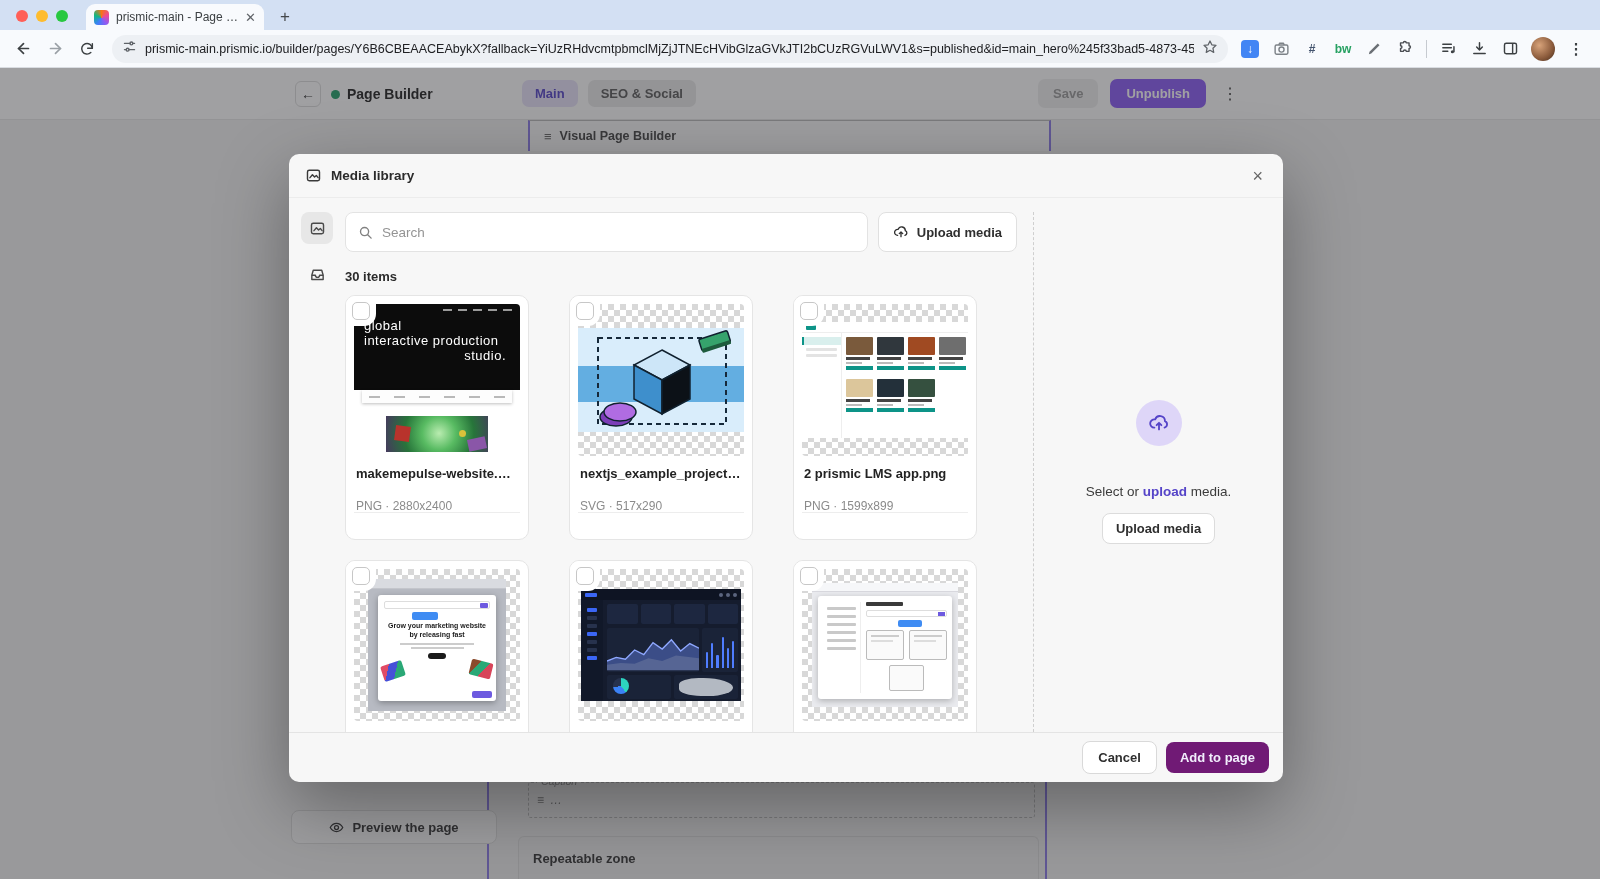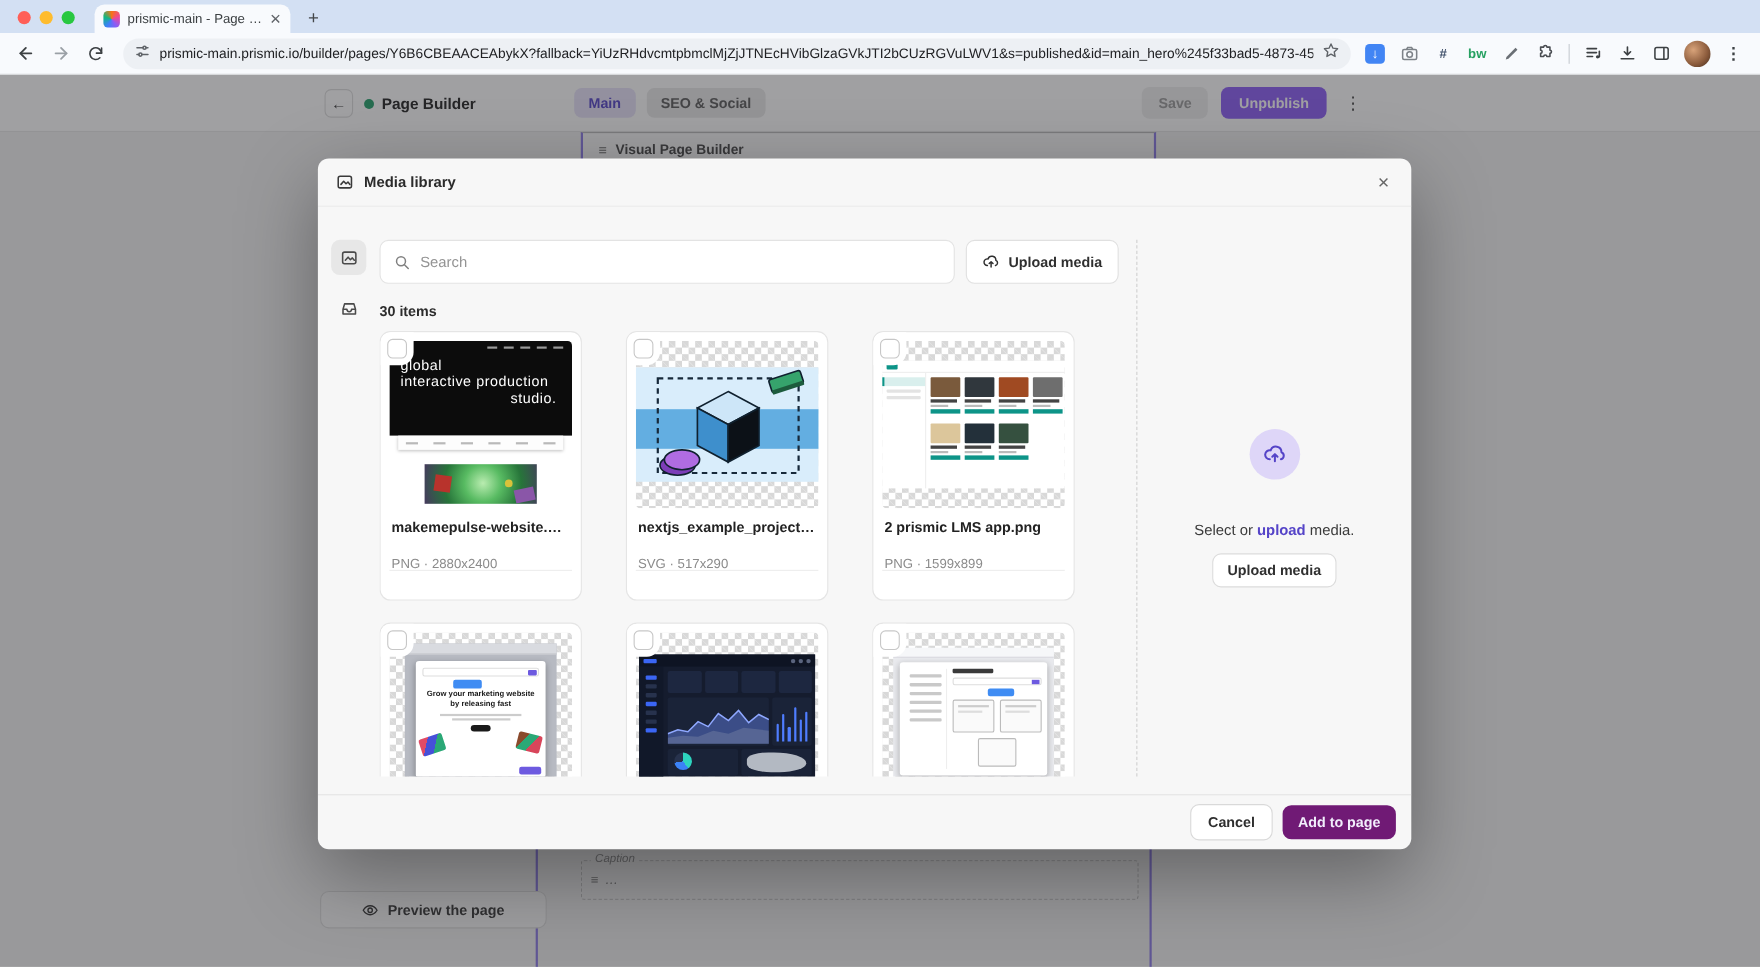--- a/index.html
+++ b/index.html
@@ -63,22 +63,22 @@
   .caption-content { display:flex; gap:6px; align-items:center; margin-top:6px; color:#777; font-size:12px; }
   .rz-bar { position:absolute; left:29px; right:6px; top:68px; bottom:0; background:#ededed;
             border:1px solid #dcdcdc; border-bottom:none; border-radius:6px 6px 0 0; padding:12px 14px; }
   .rz-label { font-size:13px; font-weight:700; color:#333; }
   .preview-btn { position:absolute; left:291px; top:742px; width:206px; height:34px; background:#fafafa;
                  border:1px solid #dcdcdc; border-radius:8px; display:flex; align-items:center; justify-content:center;
                  gap:8px; font-size:13px; font-weight:600; color:#333; }
   .overlay { position:absolute; inset:0; background:rgba(45,45,48,0.45); }
 
   
-  .modal { position:absolute; left:289px; top:144px; width:994px; height:628px; background:#f7f7f7;
-           border-radius:10px; box-shadow:0 24px 70px rgba(0,0,0,.35); display:flex; flex-direction:column; overflow:hidden;gap:16px; }
+  .modal { position:absolute; left:289px; top:154px; width:994px; height:628px; background:#f7f7f7;
+           border-radius:10px; box-shadow:0 24px 70px rgba(0,0,0,.35); display:flex; flex-direction:column; overflow:hidden; }
   .m-header { height:44px; flex:0 0 auto; display:flex; align-items:center; gap:9px; padding:0 16px;
               border-bottom:1px solid #ececec; }
   .m-title { font-size:13.5px; font-weight:700; color:#2b2b2b; }
   .m-close { margin-left:auto; font-size:18px; color:#666; line-height:1; padding:2px 4px; }
   .m-body { flex:1; display:flex; min-height:0; }
   .rail { width:56px; flex:0 0 auto; display:flex; flex-direction:column; align-items:center; padding-top:14px; gap:14px; }
   .rail-btn { width:32px; height:32px; border-radius:8px; display:flex; align-items:center; justify-content:center; }
   .rail-btn.sel { background:#e7e7e7; }
   .m-main { flex:1; min-width:0; display:flex; flex-direction:column; padding:14px 16px 0 0; }
   .search-row { display:flex; gap:10px; flex:0 0 auto; }
@@ -330,20 +330,23 @@
     <span class="vpb-text">Visual Page Builder</span>
   </div>
   <div class="bottom-panel">
     <div class="caption-box">
       <span class="caption-label">Caption</span>
       <span class="caption-content">
         <span>≡</span>
         <span>…</span>
       </span>
     </div>
+    <div class="rz-bar">
+      <span class="rz-label">Repeatable zone</span>
+    </div>
   </div>
   <div class="preview-btn">
     <svg width="15" height="15" viewBox="0 0 24 24" fill="none" stroke="#333" stroke-width="2">
         <circle cx="12" cy="12" r="3.2"></circle>
         <path d="M2 12s3.8-6.5 10-6.5S22 12 22 12s-3.8 6.5-10 6.5S2 12 2 12z"></path>
       </svg>
     <span>Preview the page</span>
   </div>
   <div class="overlay"></div>
 </div>

